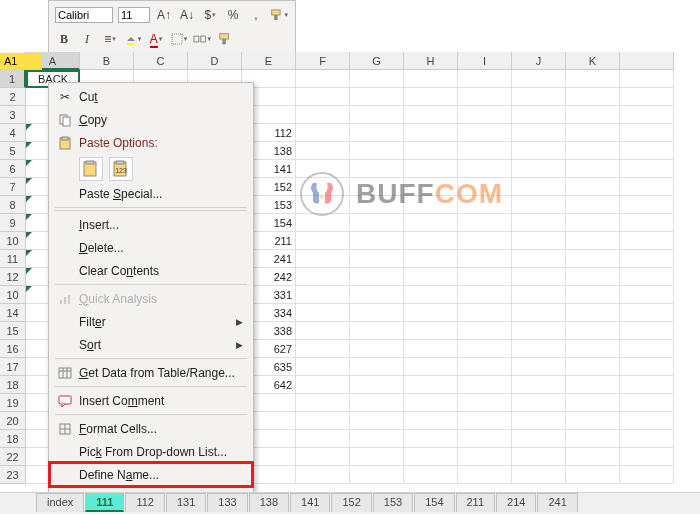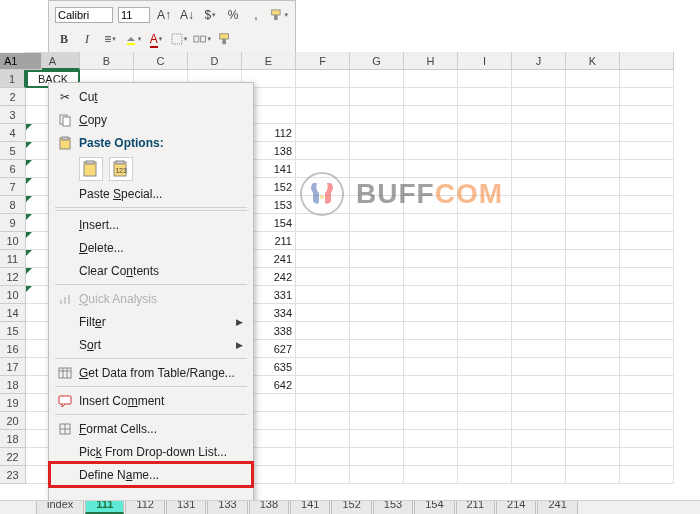--- a/index.html
+++ b/index.html
@@ -47,21 +47,21 @@
 .rbtn.italic { font-style: italic; font-family: "Times New Roman", serif; }
 .rbtn.dd::after { content: "▾"; font-size: 7px; margin-left: 1px; color: #666; }
 .rbtn.red { color: #c00000; }
 .namebox {
   width: 42px;
   border: 1px solid #d0d0d0;
   border-top: none;
   border-left: none;
   font-size: 11px;
   padding: 2px 4px;
-  background: #a3a3a3;
+  background: #fde047;
 }
 
 
 .grid {
   position: absolute;
   top: 52px; left: 0; right: 0; bottom: 16px;
   overflow: hidden;
 }
 .colheaders {
   position: absolute;
@@ -137,21 +137,21 @@
 .cmi {
   display: flex;
   align-items: center;
   height: 23px;
   padding: 0 6px 0 28px;
   position: relative;
   color: #222;
 }
 .cmi.disabled { color: #b0b0b0; }
 .cmi .u { text-decoration: underline; }
-.cmi.heading { font-weight: bold; color: #0c4a6e; }
+.cmi.heading { font-weight: normal; color: #7f1d1d; }
 .cmi .submenu-arrow {
   position: absolute;
   right: 8px;
   font-size: 9px;
   color: #444;
 }
 .cm-icon {
   position: absolute;
   left: 6px;
   width: 16px; height: 16px;
@@ -176,25 +176,25 @@
 .redbox {
   position: absolute;
   border: 3px solid #e02020;
   pointer-events: none;
 }
 
 
 .sheetbar {
   position: absolute;
   bottom: 0; left: 0; right: 0;
-  height: 14px;
+  height: 22px;
   background: #f0f0f0;
   border-top: 1px solid #d0d0d0;
   display: flex;
-  align-items: flex-end;
+  align-items: flex-start;
   padding-left: 36px;
   gap: 1px;
   overflow: hidden;
 }
 .tab {
   padding: 2px 10px;
   font-size: 11px;
   background: #fff;
   border: 1px solid #c0c0c0;
   border-bottom: none;

